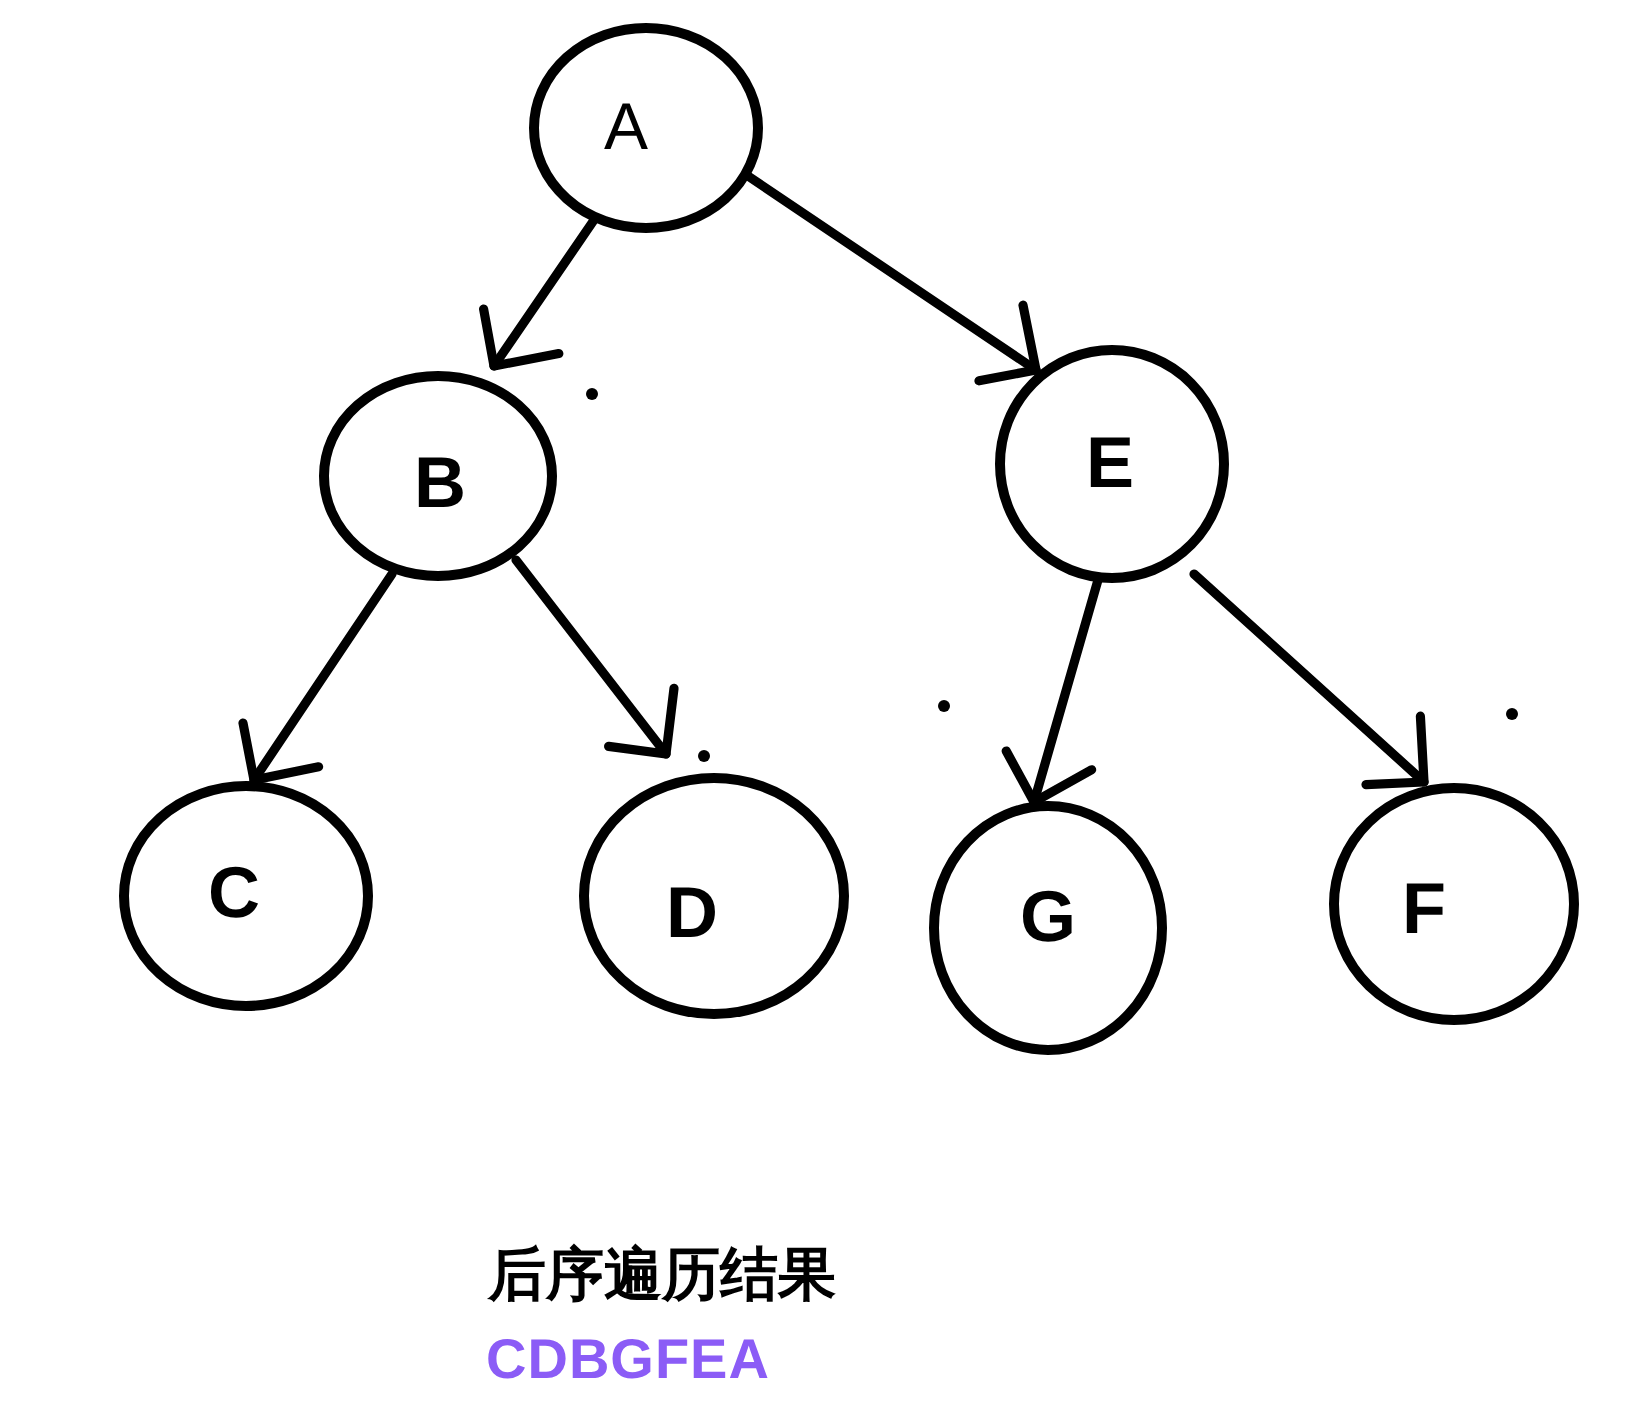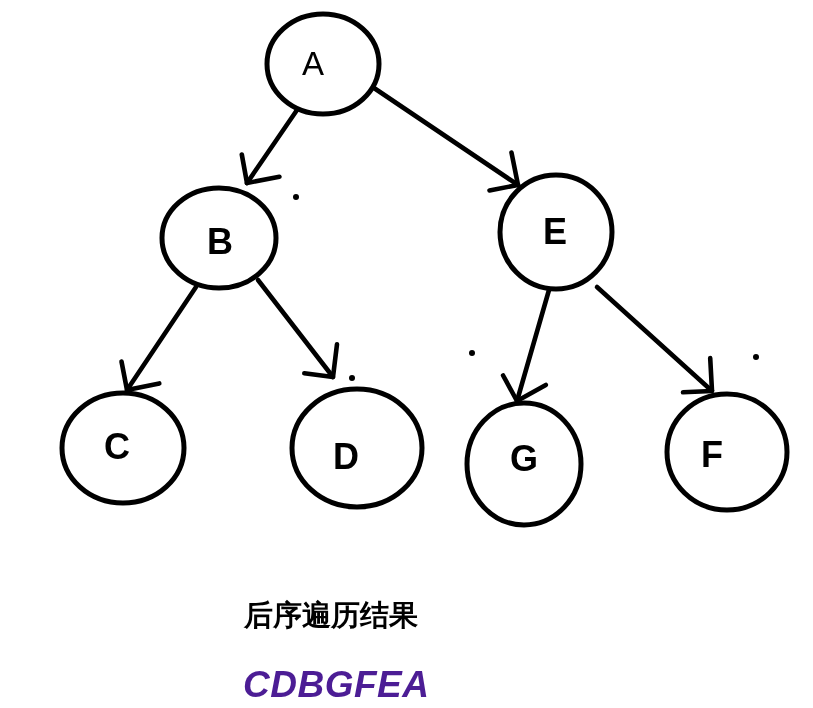--- a/index.html
+++ b/index.html
@@ -20,38 +20,37 @@
     left: 0;
     top: 0;
   }
   .node-label {
     font-family: "Liberation Sans", sans-serif;
     fill: #000000;
   }
   .caption-line1 {
     position: absolute;
     left: 244px;
-    top: 600px;
+    top: 623px;
     font-size: 29px;
     font-weight: 700;
     color: #000000;
     white-space: nowrap;
     line-height: 1.1;
   }
   .caption-line2 {
     position: absolute;
     left: 243px;
     top: 665px;
-    font-size: 37px;
+    font-size: 28px;
     font-weight: 700;
-    color: #4c1d95;
+    color: #8b5cf6;
     white-space: nowrap;
     letter-spacing: 0.5px;
     line-height: 1.1;
-    font-style: italic;
   }
 </style>
 </head>
 <body>
 
 <div class="page">
   <svg id="tree-svg" class="diagram-svg" width="813" height="708" viewBox="0 0 813 708">
       <g>
         <line x1="297" y1="110" x2="247" y2="183" stroke="#000000" stroke-width="4.6" stroke-linecap="round"></line>
         <path d="M 279.4 176.8 L 247 183 L 241.8 154.5" fill="none" stroke="#000000" stroke-width="4.6" stroke-linecap="round" stroke-linejoin="round"></path>

